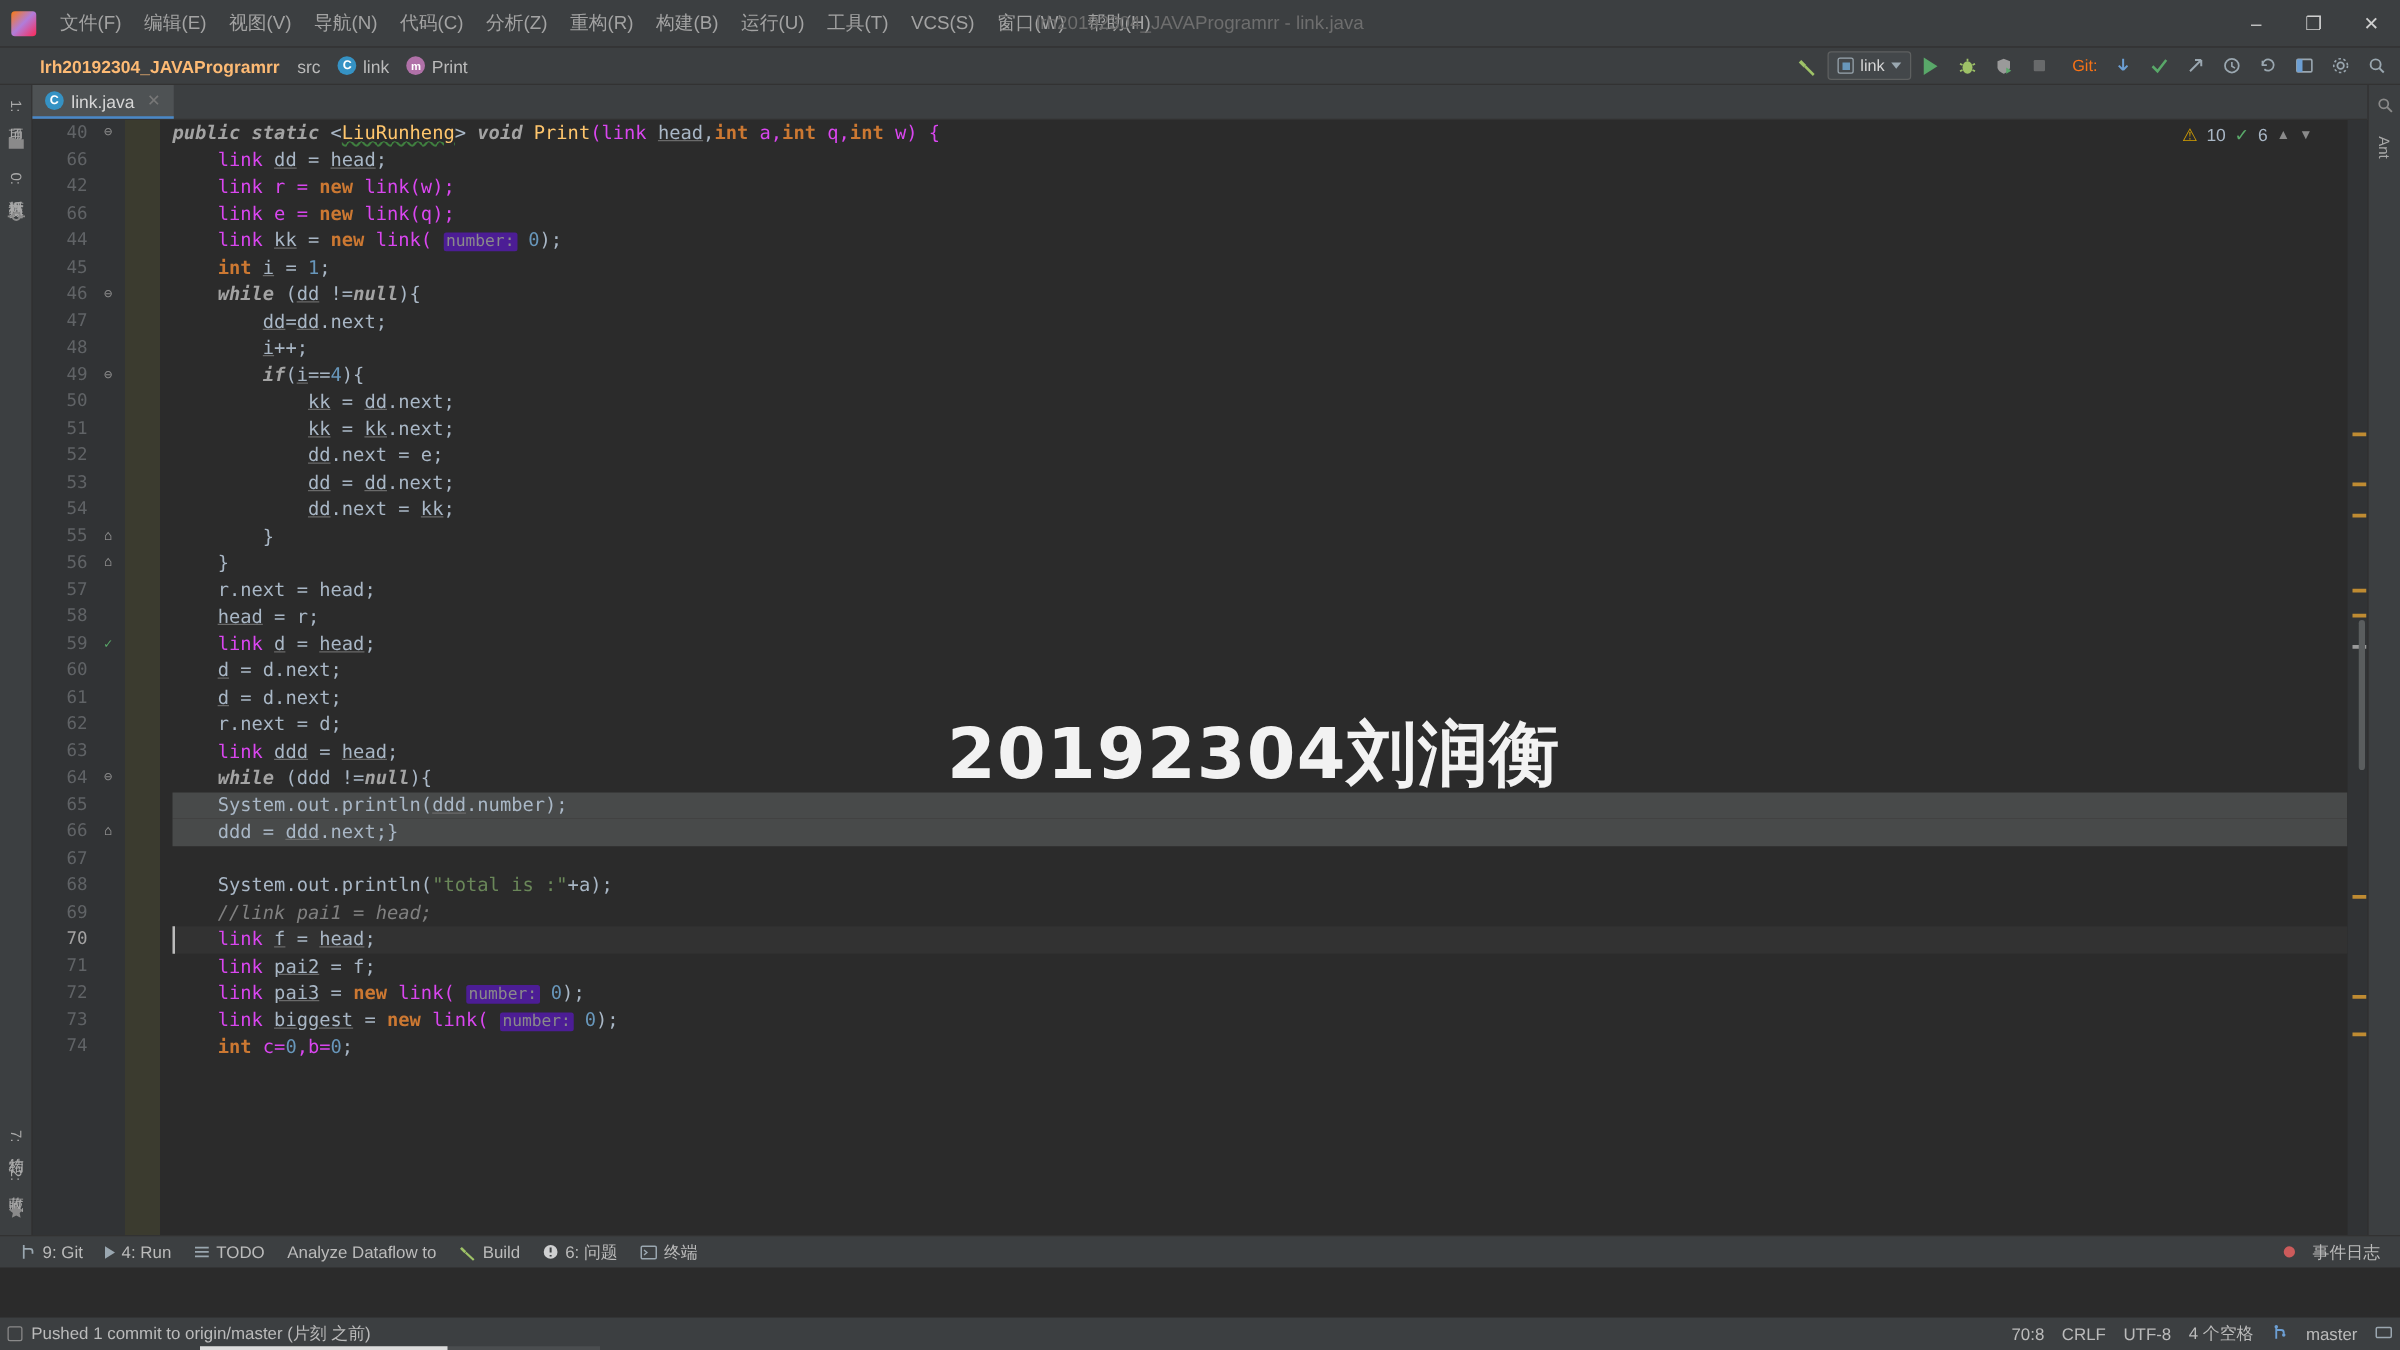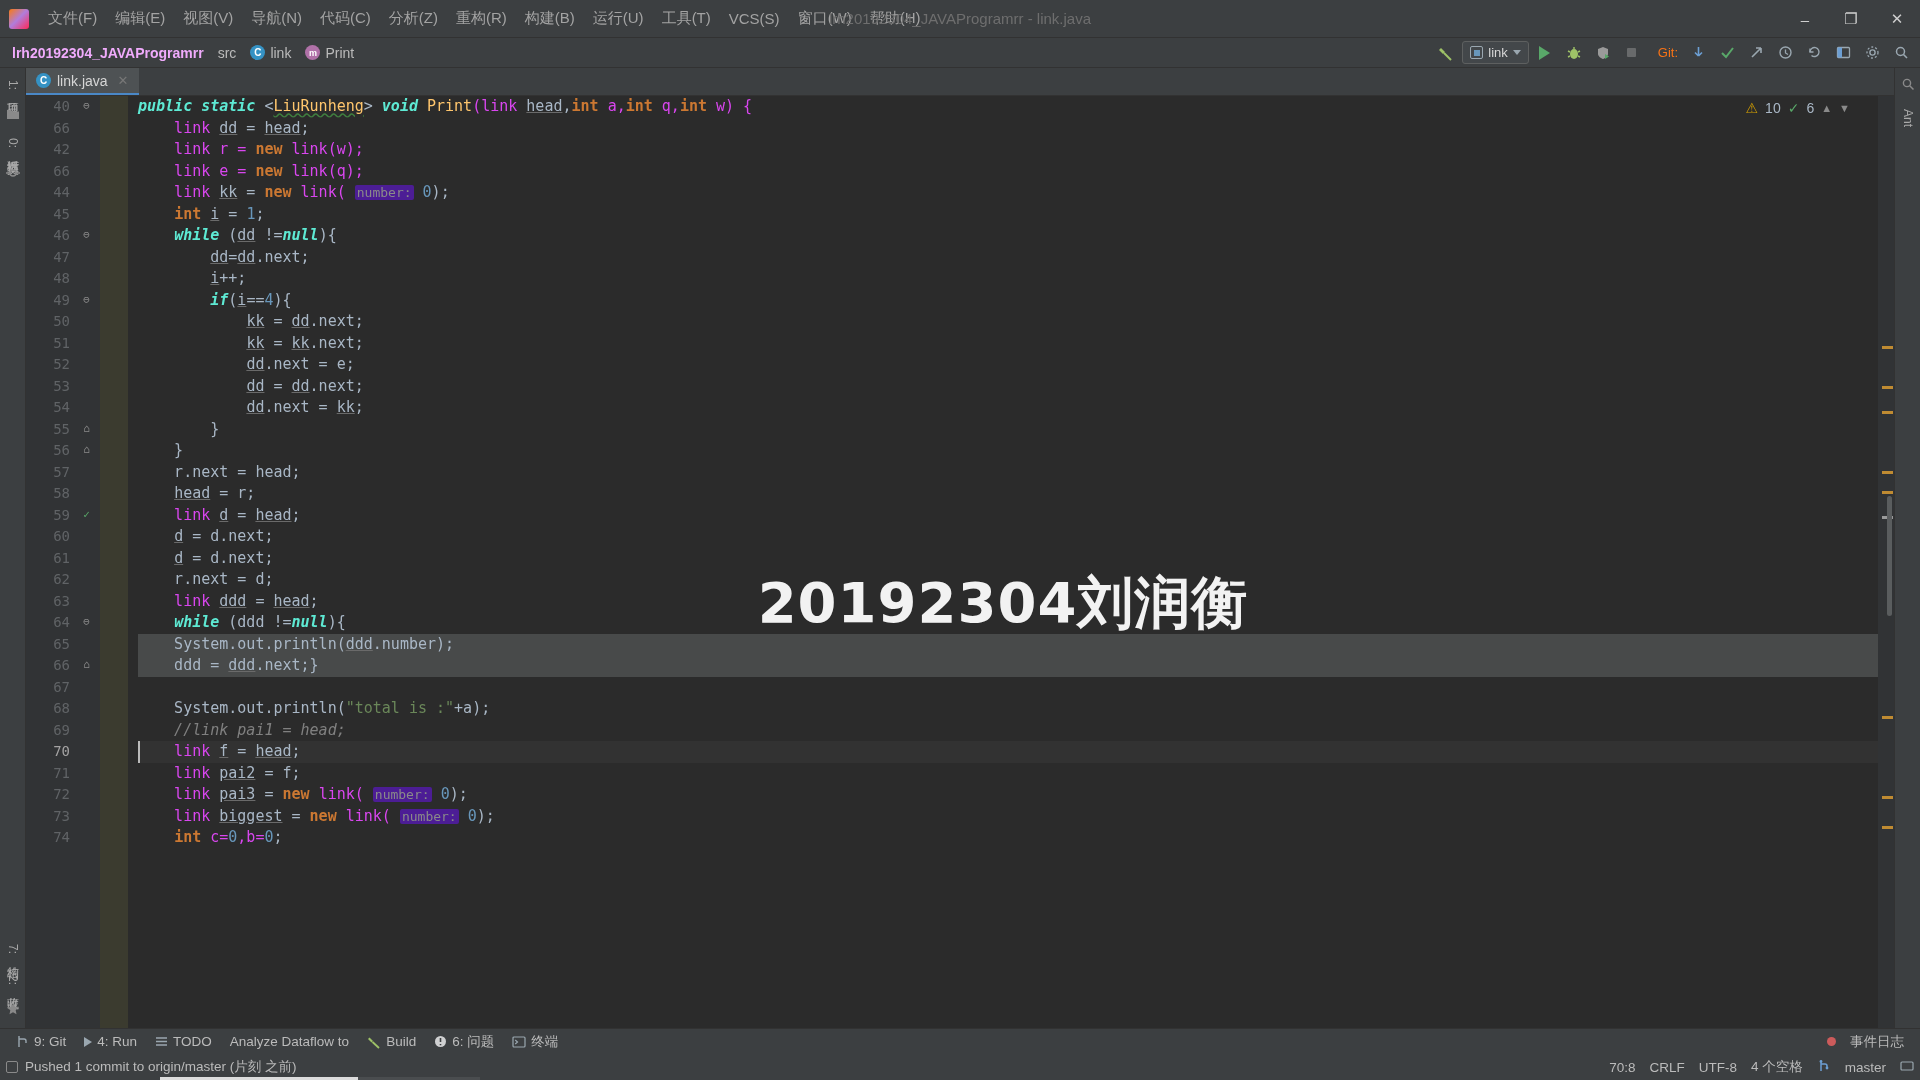--- a/index.html
+++ b/index.html
@@ -44,21 +44,21 @@
   
   .navbar {
     height: 30px; flex: 0 0 30px; background: #3c3f41; display: flex;
     align-items: center; padding: 0 6px; border-bottom: 1px solid #323232;
   }
   .crumbs { display: flex; align-items: center; gap: 2px; }
   .crumb {
     color: #bbbbbb; font-size: 14px; padding: 2px 6px; display: flex;
     align-items: center; gap: 5px; white-space: nowrap;
   }
-  .crumb.bold { color: #f0abfc; font-weight: bold; }
+  .crumb.bold { color: #fdba74; font-weight: bold; margin-left: 20px; }
   .ico-c {
     width: 15px; height: 15px; border-radius: 50%;
     background: #3592c4; color: #fff; font-size: 10px; font-weight: bold;
     display: flex; align-items: center; justify-content: center;
   }
   .ico-m {
     width: 15px; height: 15px; border-radius: 50%;
     background: #b071a8; color: #fff; font-size: 9px; font-weight: bold;
     display: flex; align-items: center; justify-content: center;
   }
@@ -130,21 +130,21 @@
   }
   .annot-col { width: 28px; flex: 0 0 28px; background: #3b3b2f; }
   .code-area {
     flex: 1 1 auto; position: relative; overflow: hidden;
     font-family: "DejaVu Sans Mono", monospace; font-size: 15px;
     color: #a9b7c6; padding-left: 10px;
   }
   .cline { height: 21.5px; line-height: 21.5px; white-space: pre; position: relative; }
   .cline.hl { background: #323232; }
   .cline.err { background: #484a4a; }
-  .kw { color: #5eead4; font-weight: bold; font-style: italic; }
+  .kw { color: #a3a3a3; font-weight: bold; font-style: italic; }
   .kw2 { color: #cc7832; font-weight: bold; }
   .gen-u { color: #ffc66d; text-decoration: underline wavy #3f7f3f; }
   .fn { color: #ffc66d; }
   .num { color: #6897bb; }
   .str { color: #6a8759; }
   .cmt { color: #808080; font-style: italic; }
   .hint { background: #4c1d95; color: #8a8a8a; border-radius: 2px; padding: 0 2px; font-size: 13px; }
   .u { text-decoration: underline; text-decoration-color: #6a6a6a; }
   .id { color: #d946ef; }
   .ch { color: #a9b7c6; }
@@ -189,21 +189,21 @@
   .btool {
     display: flex; align-items: center; gap: 5px; color: #bbbbbb;
     font-size: 13.5px; padding: 2px 8px; white-space: nowrap;
   }
   .bottom-right { margin-left: auto; display: flex; align-items: center; gap: 6px; }
   .dot-red { width: 9px; height: 9px; border-radius: 50%; background: #cc5b5b; }
 
   
   .statusbar {
     height: 26px; flex: 0 0 26px; background: #3c3f41; display: flex;
-    align-items: center; padding: 0 6px; gap: 6px; color: #bbbbbb; font-size: 13.5px;
+    align-items: center; padding: 0 6px; gap: 6px; color: #bbbbbb; font-size: 13.5px; margin-top: 40px;
   }
   .status-left { display: flex; align-items: center; gap: 7px; }
   .status-right { margin-left: auto; display: flex; align-items: center; gap: 14px; }
   .status-right span { white-space: nowrap; }
   .sq-ico {
     width: 12px; height: 12px; border: 1px solid #8a8a8a; border-radius: 2px;
   }
   .branch-ico { color: #9aa7b0; font-size: 13px; }
   .prog-track {
     position: absolute; left: 160px; bottom: 0px; width: 320px; height: 3px; background: #4a4d4f;

